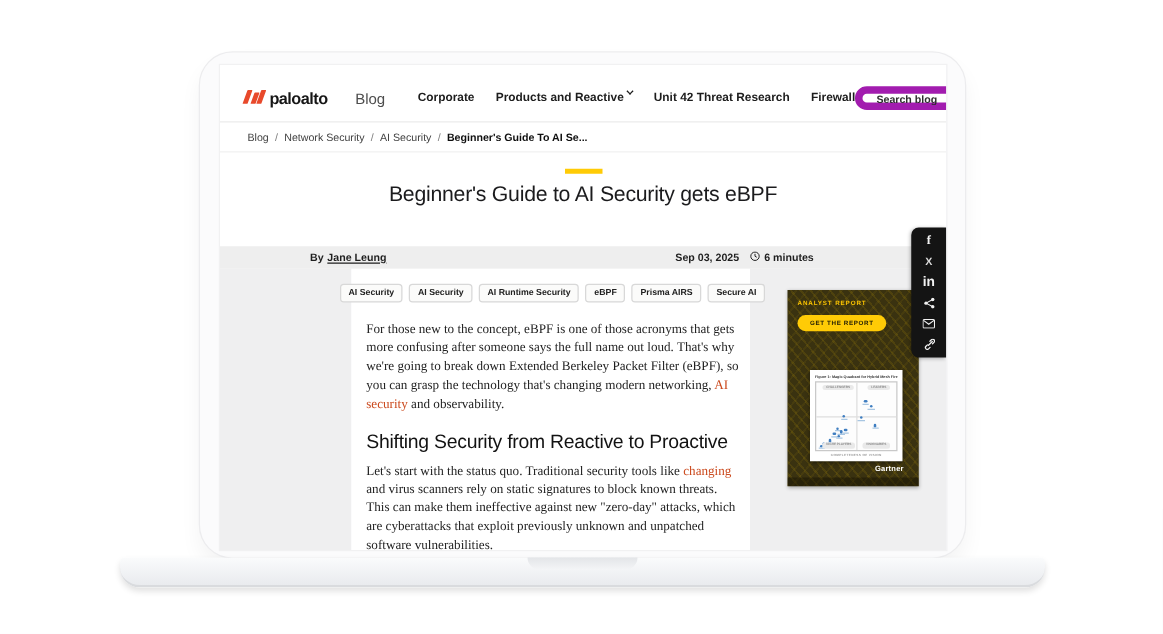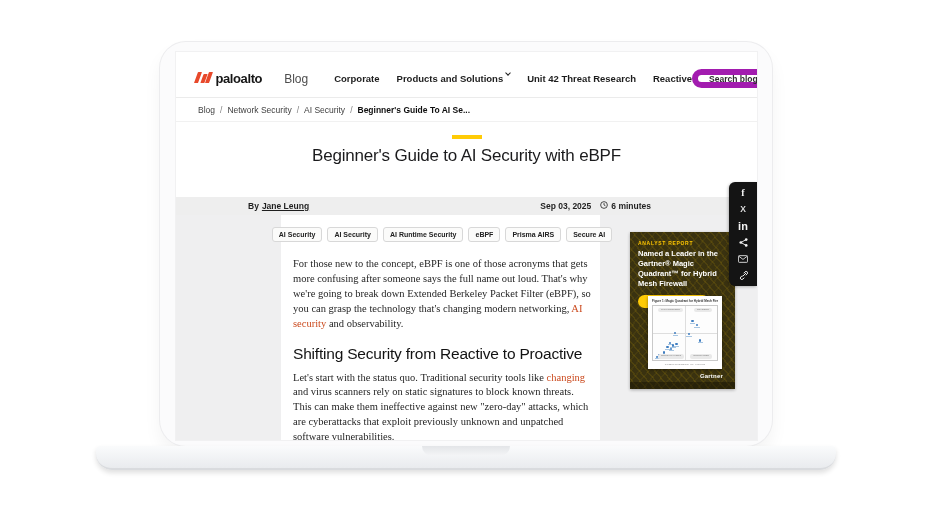--- a/index.html
+++ b/index.html
@@ -182,49 +182,49 @@
       <span class="brand">paloalto</span>
 
     </div>
     <span class="nav-divider"></span>
     <span class="site-label">Blog</span>
     <div class="nav-links">
       <span class="nav-link">
           <span>Corporate</span>
         </span>
       <span class="nav-link">
-          <span>Products and Solutions</span>
+          <span>Products and Reactive</span>
           <span class="chev"></span>
         </span>
       <span class="nav-link">
           <span>Unit 42 Threat Research</span>
         </span>
       <span class="nav-link">
-          <span>Reactive</span>
+          <span>Firewall</span>
         </span>
     </div>
     <div class="search">
       <input type="text" placeholder="Search blog" style="">
 
     </div>
   </div>
 
   <div class="breadcrumb">
     <span class="crumb">Blog</span>
     <span class="crumb-sep">/</span>
     <span class="crumb">Network Security</span>
     <span class="crumb-sep">/</span>
     <span class="crumb">AI Security</span>
     <span class="crumb-sep">/</span>
     <span class="crumb-current">Beginner's Guide To AI Se...</span>
   </div>
 
   <div class="hero">
     <div class="accent-bar"></div>
-    <h1>Beginner's Guide to AI Security with eBPF</h1>
+    <h1>Beginner's Guide to AI Security gets eBPF</h1>
   </div>
 
   <div class="byline">
     <span class="byline-left">
       <span>By</span>
       <span class="author">Jane Leung</span>
     </span>
     <span class="byline-right">
       <span>Sep 03, 2025</span>
       <span class="read-time">
@@ -255,21 +255,20 @@
 
       <h2>Shifting Security from Reactive to Proactive</h2>
 
       <p><span>Let's start with the status quo. Traditional security tools like </span><a class="inline-link">changing</a><span> and virus scanners rely on static signatures to block known threats. This can make them ineffective against new "zero-day" attacks, which are cyberattacks that exploit previously unknown and unpatched software vulnerabilities.</span></p>
 
     </div>
 
     <div class="promo">
       <div class="promo-inner">
         <div class="eyebrow">ANALYST REPORT</div>
-        <div class="promo-title">Named a Leader in the Gartner® Magic Quadrant™ for Hybrid Mesh Firewall</div>
         <span class="promo-btn">GET THE REPORT</span>
       </div>
       <div class="mq">
         <div class="mq-title">Figure 1: Magic Quadrant for Hybrid Mesh Firewall</div>
         <div class="mq-plot">
           <span class="q-pill q-tl">CHALLENGERS</span>
           <span class="q-pill q-tr">LEADERS</span>
           <span class="q-pill q-bl">NICHE PLAYERS</span>
           <span class="q-pill q-br">VISIONARIES</span>
           <span id="mq-dots"></span>

